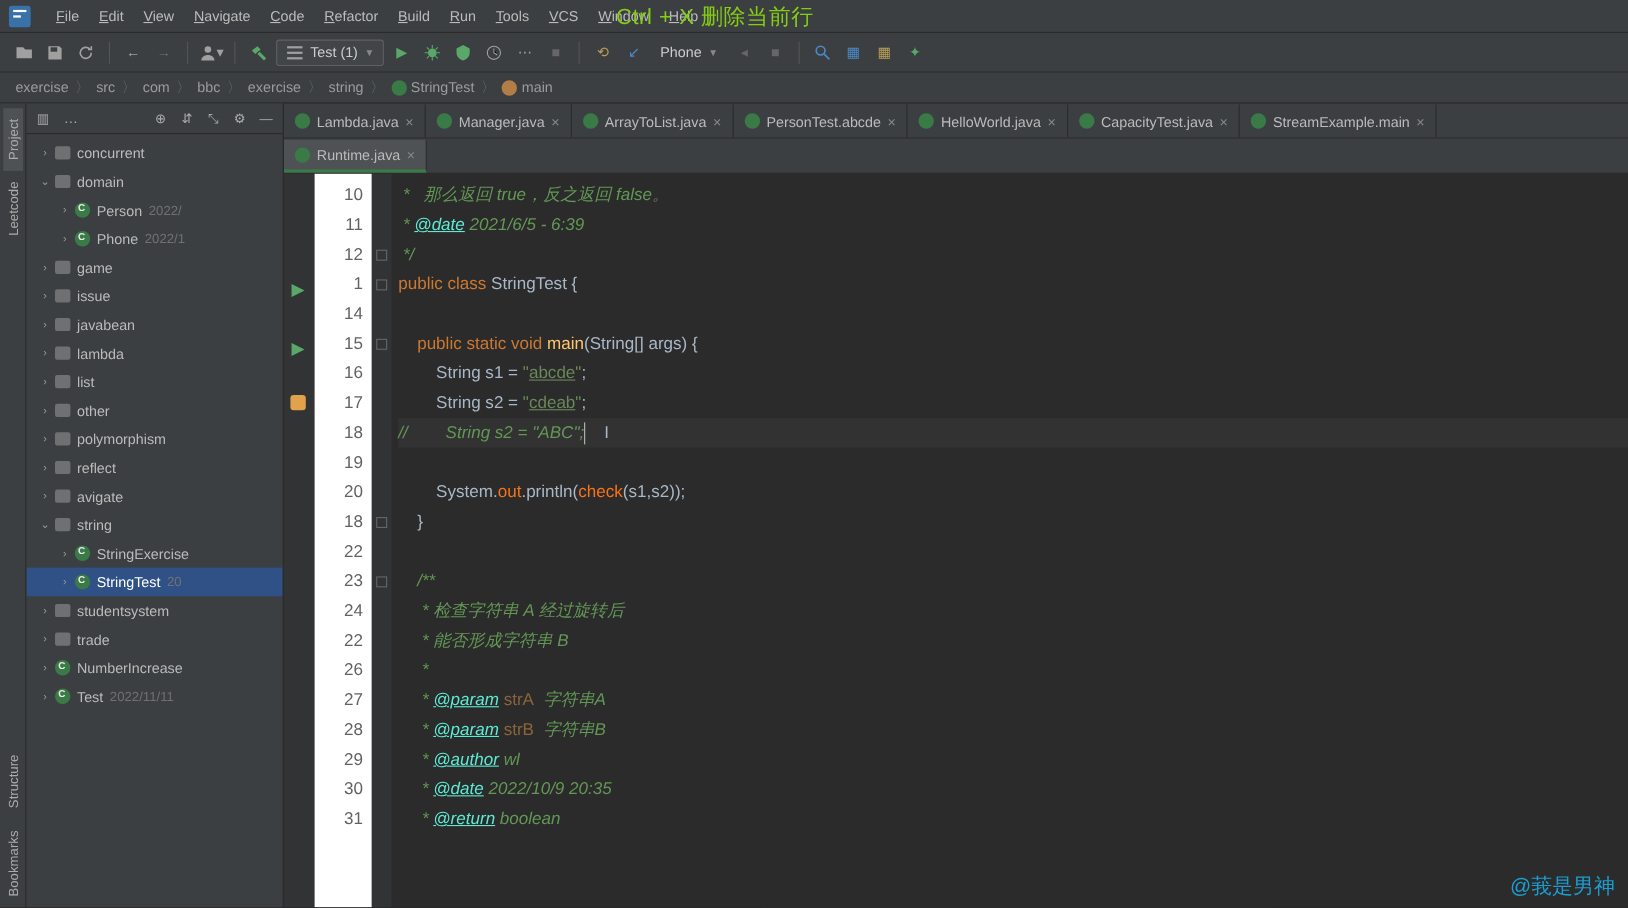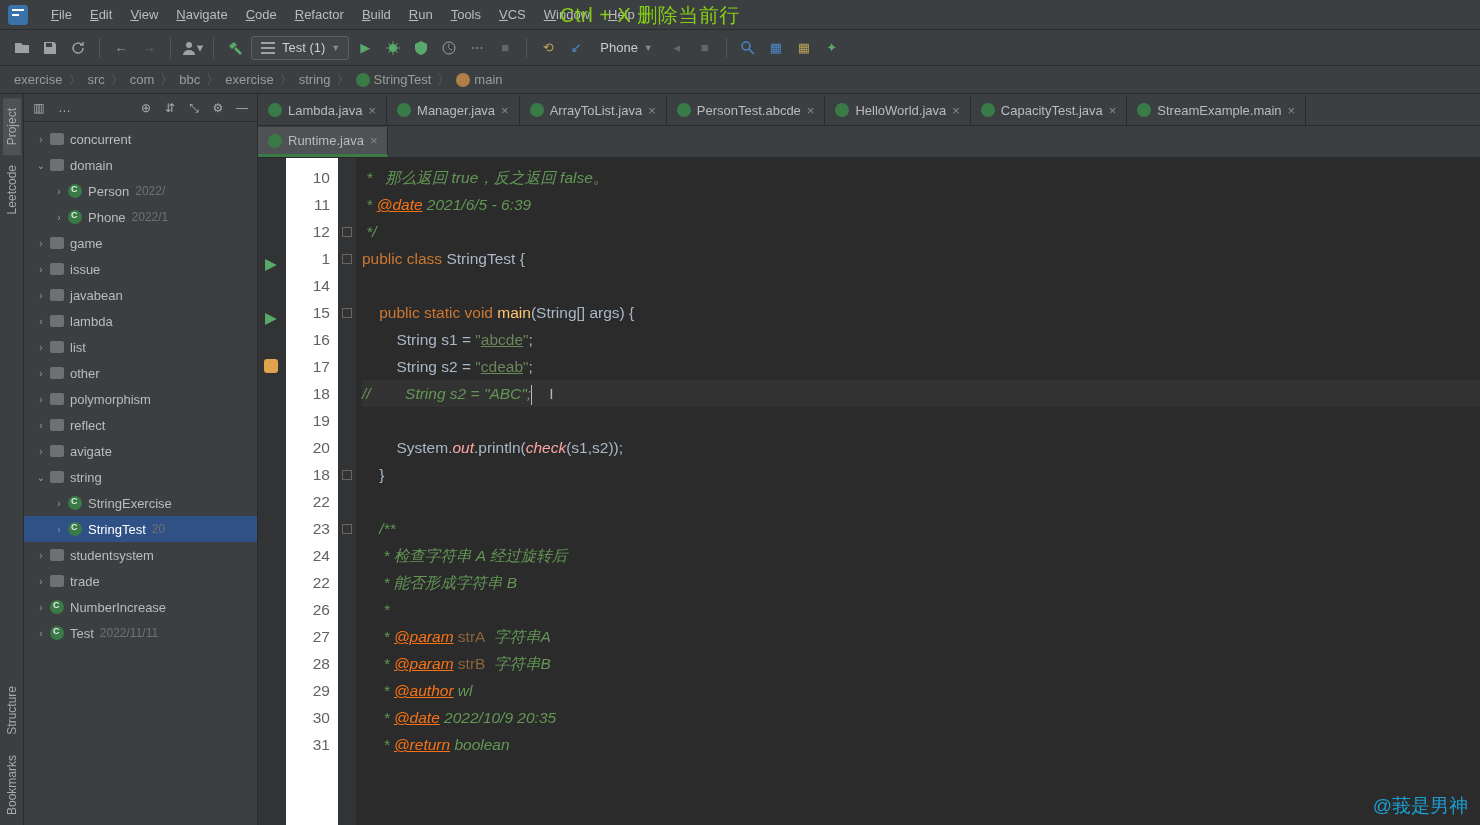--- a/index.html
+++ b/index.html
@@ -53,21 +53,21 @@
   .tabbar.second .tab.active{background:#4e5254;border-bottom:3px solid #3a7a47;}
   .code-wrap{flex:1;display:flex;font-family:"JetBrains Mono",Consolas,monospace;font-size:15.5px;line-height:27px;}
   .gutter{width:52px;background:#ffffff;color:#606366;text-align:right;padding:6px 8px 0 0;}
   .gutter .ln{height:27px;position:relative;}
   .fold-col{width:18px;background:#313335;padding-top:6px;}
   .fold-col .fm{height:27px;position:relative;}
   .fold-col .fm::before{content:"";position:absolute;left:4px;top:9px;width:8px;height:8px;border:1px solid #666;}
   .code{flex:1;padding:6px 0 0 6px;color:#a9b7c6;white-space:pre;}
   .code .row{height:27px;}
   .hl{background:#323232;}
-  .kw{color:#cc7832;} .str{color:#6a8759;} .cmt{color:#629755;font-style:italic;} .tag{color:#f97316;text-decoration:underline;} .fn{color:#ffc66d;} .it{color:#fca5a5;font-style:italic;} .ul{text-decoration:underline;}
+  .kw{color:#cc7832;} .str{color:#6a8759;} .cmt{color:#629755;font-style:italic;} .tag{color:#5eead4;text-decoration:underline;} .fn{color:#ffc66d;} .it{color:#f97316;} .ul{text-decoration:underline;}
   .cursor{display:inline-block;width:1px;height:20px;background:#bbb;vertical-align:middle;}
   
   .watermark{position:absolute;right:12px;bottom:6px;color:#1b9dd0;font-size:19px;}
   svg.icon{width:16px;height:16px;}
 </style>
 </head>
 <body>
 
 <div class="menubar">
   <svg class="logo" viewBox="0 0 20 20">

